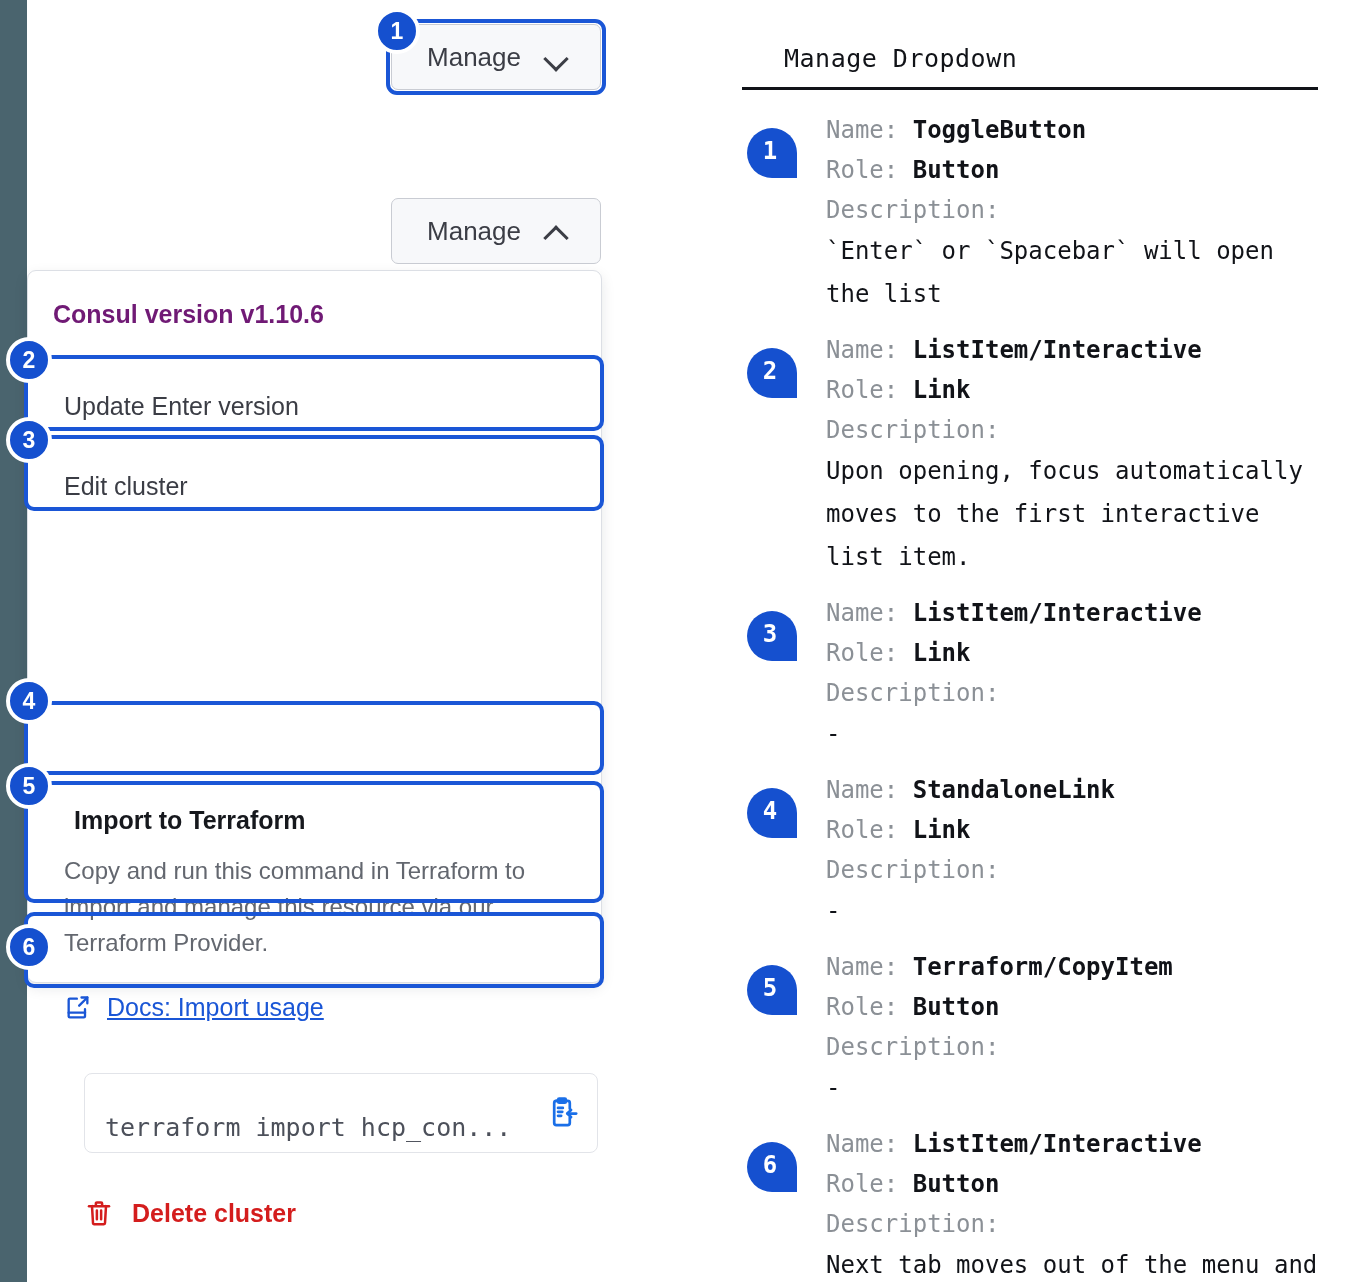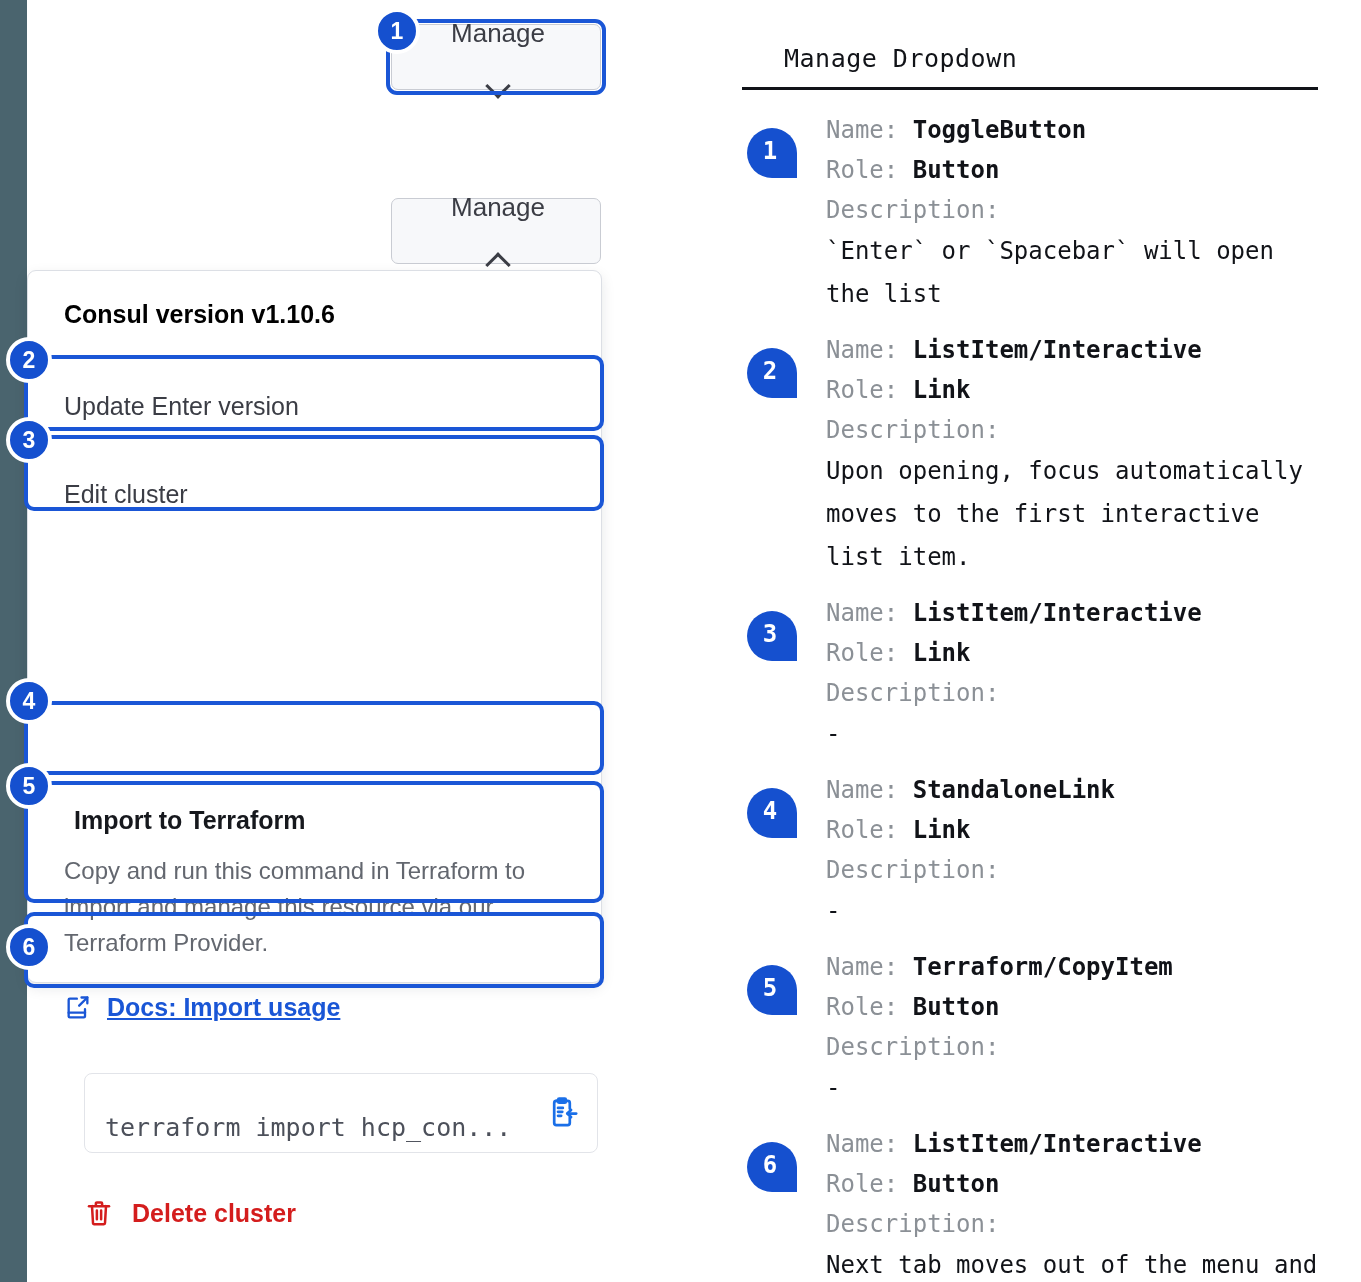--- a/index.html
+++ b/index.html
@@ -34,21 +34,20 @@
     display: flex; align-items: center; justify-content: center;
     gap: 22px;
     background: #f7f8fa;
     border: 1px solid #c9ccd3;
     border-radius: 7px;
     height: 66px;
     padding: 0 26px 0 30px;
     font-size: 26px;
     color: #3b3d45;
     white-space: nowrap;
-    flex-direction: column;
   }
   .btn-collapsed { left: 391px; top: 24px; width: 210px; }
   .btn-expanded  { left: 391px; top: 198px; width: 210px; }
 
   .chev { display: inline-block; width: 26px; height: 26px; position: relative; flex: none; }
   .chev::before {
     content: "";
     position: absolute;
     left: 4px; top: 6px;
     width: 15px; height: 15px;
@@ -77,22 +76,22 @@
     background: #ffffff;
     border: 1px solid #dcdfe5;
     border-radius: 9px;
     box-shadow: 0 5px 14px rgba(20,25,40,.10);
   }
 
   .panel-head {
     position: absolute; left: 0; top: 0;
     width: 100%; height: 86px;
     display: flex; align-items: center;
-    padding-left: 36px;
-    font-size: 25px; font-weight: bold; color: #000000;
+    padding-left: 25px;
+    font-size: 25px; font-weight: bold; color: #701a75;
   }
 
   .menu-row {
     position: absolute;
     left: 36px;
     font-size: 25px;
     color: #3b3d45;
     display: flex; align-items: center;
     white-space: nowrap;
   }
@@ -105,21 +104,20 @@
     position: absolute; left: 36px; top: 582px;
     width: 508px;
     font-size: 24px; line-height: 36px; color: #63676f;
   }
 
   .docs-link {
     position: absolute; left: 36px; top: 722px;
     font-size: 25px; color: #1a56d6;
     display: flex; align-items: center; gap: 15px;
     white-space: nowrap;
-    font-weight: bold;
   }
 
   .code-wrap {
     position: absolute; left: 56px; top: 802px;
     width: 514px; height: 80px;
     border: 1px solid #e2e4e9;
     border-radius: 8px;
     display: flex; align-items: center;
     padding: 0 18px 0 20px;
     background: #fff;
@@ -228,21 +226,21 @@
     </div>
 
     <div class="panel">
 
       <div class="panel-head">Consul version v1.10.6</div>
 
       <div class="menu-row" style="top:103px; height:64px;">
         <span>Update Enter version</span>
       </div>
 
-      <div class="menu-row" style="top:174px; height:64px;align-items:flex-end;">
+      <div class="menu-row" style="top:183px; height:64px;">
         <span>Edit cluster</span>
       </div>
 
       <div class="tf-head">Import to Terraform</div>
       <div class="tf-desc">Copy and run this command in Terraform to import and manage this resource via our Terraform Provider.</div>
 
       <a class="docs-link" href="#">
         <span class="icon">
           <svg width="28" height="28" viewBox="0 0 24 24" fill="none" stroke="#1a56d6" stroke-width="2" stroke-linecap="round" stroke-linejoin="round">
             <path d="M11 4H5a1 1 0 0 0-1 1v14a1 1 0 0 0 1 1h12a1 1 0 0 0 1-1v-6"></path>

